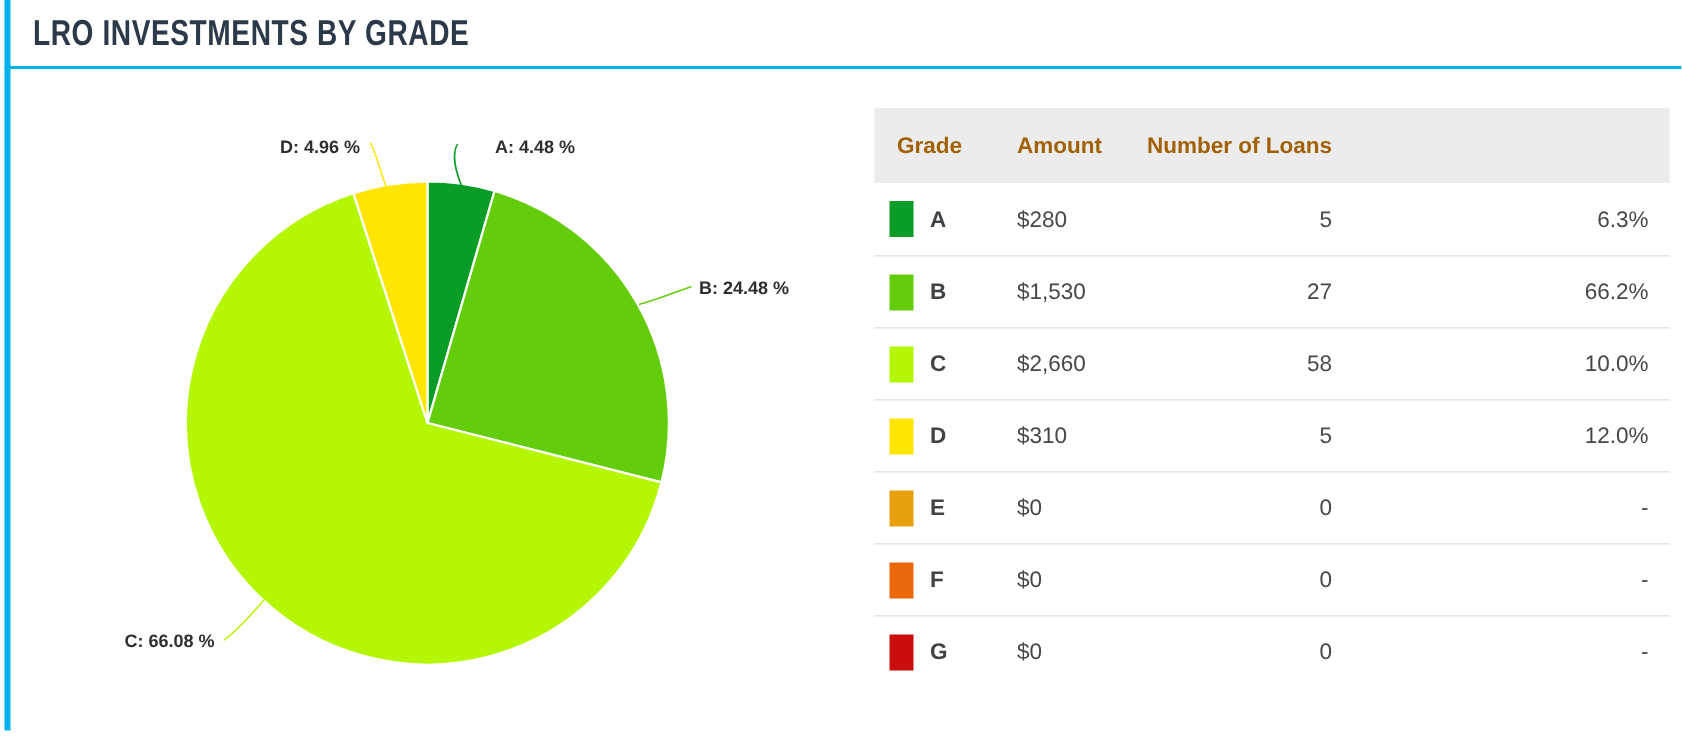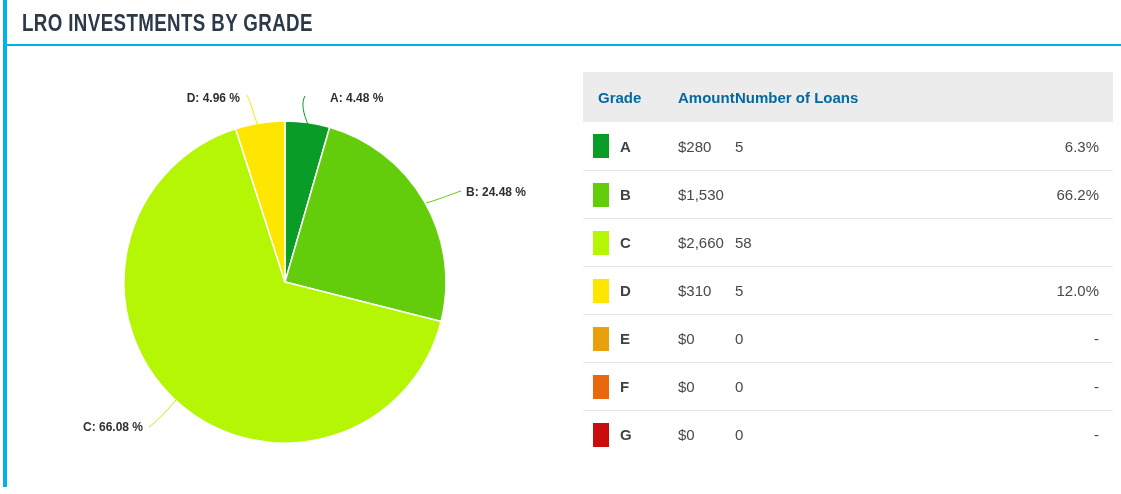--- a/index.html
+++ b/index.html
@@ -21,27 +21,27 @@
   .title-rule{
     position:absolute;left:3px;top:44px;width:1118px;height:2px;
   }
   .pie-svg{position:absolute;left:0;top:50px;width:580px;height:444px;}
   .pie-label{font-size:12px;font-weight:600;fill:#2f2f2f;}
   .grades-table{
     position:absolute;left:583px;top:72px;width:530px;
     font-size:15px;color:#45494c;
   }
   .t-row{display:flex;align-items:center;height:48px;box-sizing:border-box;}
-  .t-head{height:50px;background:#ececec;font-weight:700;color:#0369a1;}
+  .t-head{height:50px;background:#ececec;font-weight:700;color:#a16207;}
   .t-body .t-row + .t-row{border-top:1px solid #e4e4e4;}
   .cell{box-sizing:border-box;}
   .c1{width:95px;display:flex;align-items:center;text-align:left;}
   .t-head .c1{padding-left:15px;}
   .c2{width:57px;text-align:left;}
-  .c3{width:153px;text-align:left;}
+  .c3{width:153px;text-align:right;}
   .c4{flex:1;text-align:right;padding-right:14px;}
   .swatch{width:16px;height:24px;margin:0 11px 0 10px;flex:0 0 auto;}
   .grade-letter{font-weight:700;color:#3f4346;}
 </style>
 </head>
 <body>
 
 <div class="accent-bar" style="background: rgb(0, 177, 235);"></div>
 <h1 class="page-title">LRO INVESTMENTS BY GRADE</h1>
 <div class="title-rule" style="background: rgb(0, 177, 235);"></div>
@@ -76,29 +76,31 @@
         <div class="cell c2">$280</div>
         <div class="cell c3">5</div>
         <div class="cell c4">6.3%</div>
       </div>
       <div class="t-row">
         <div class="cell c1">
           <div class="swatch" style="background: rgb(99, 205, 12);"></div>
           <span class="grade-letter">B</span>
         </div>
         <div class="cell c2">$1,530</div>
+        <div class="cell c3">27</div>
         <div class="cell c4">66.2%</div>
       </div>
       <div class="t-row">
         <div class="cell c1">
           <div class="swatch" style="background: rgb(180, 246, 4);"></div>
           <span class="grade-letter">C</span>
         </div>
         <div class="cell c2">$2,660</div>
         <div class="cell c3">58</div>
+        <div class="cell c4">10.0%</div>
       </div>
       <div class="t-row">
         <div class="cell c1">
           <div class="swatch" style="background: rgb(255, 230, 0);"></div>
           <span class="grade-letter">D</span>
         </div>
         <div class="cell c2">$310</div>
         <div class="cell c3">5</div>
         <div class="cell c4">12.0%</div>
       </div>

